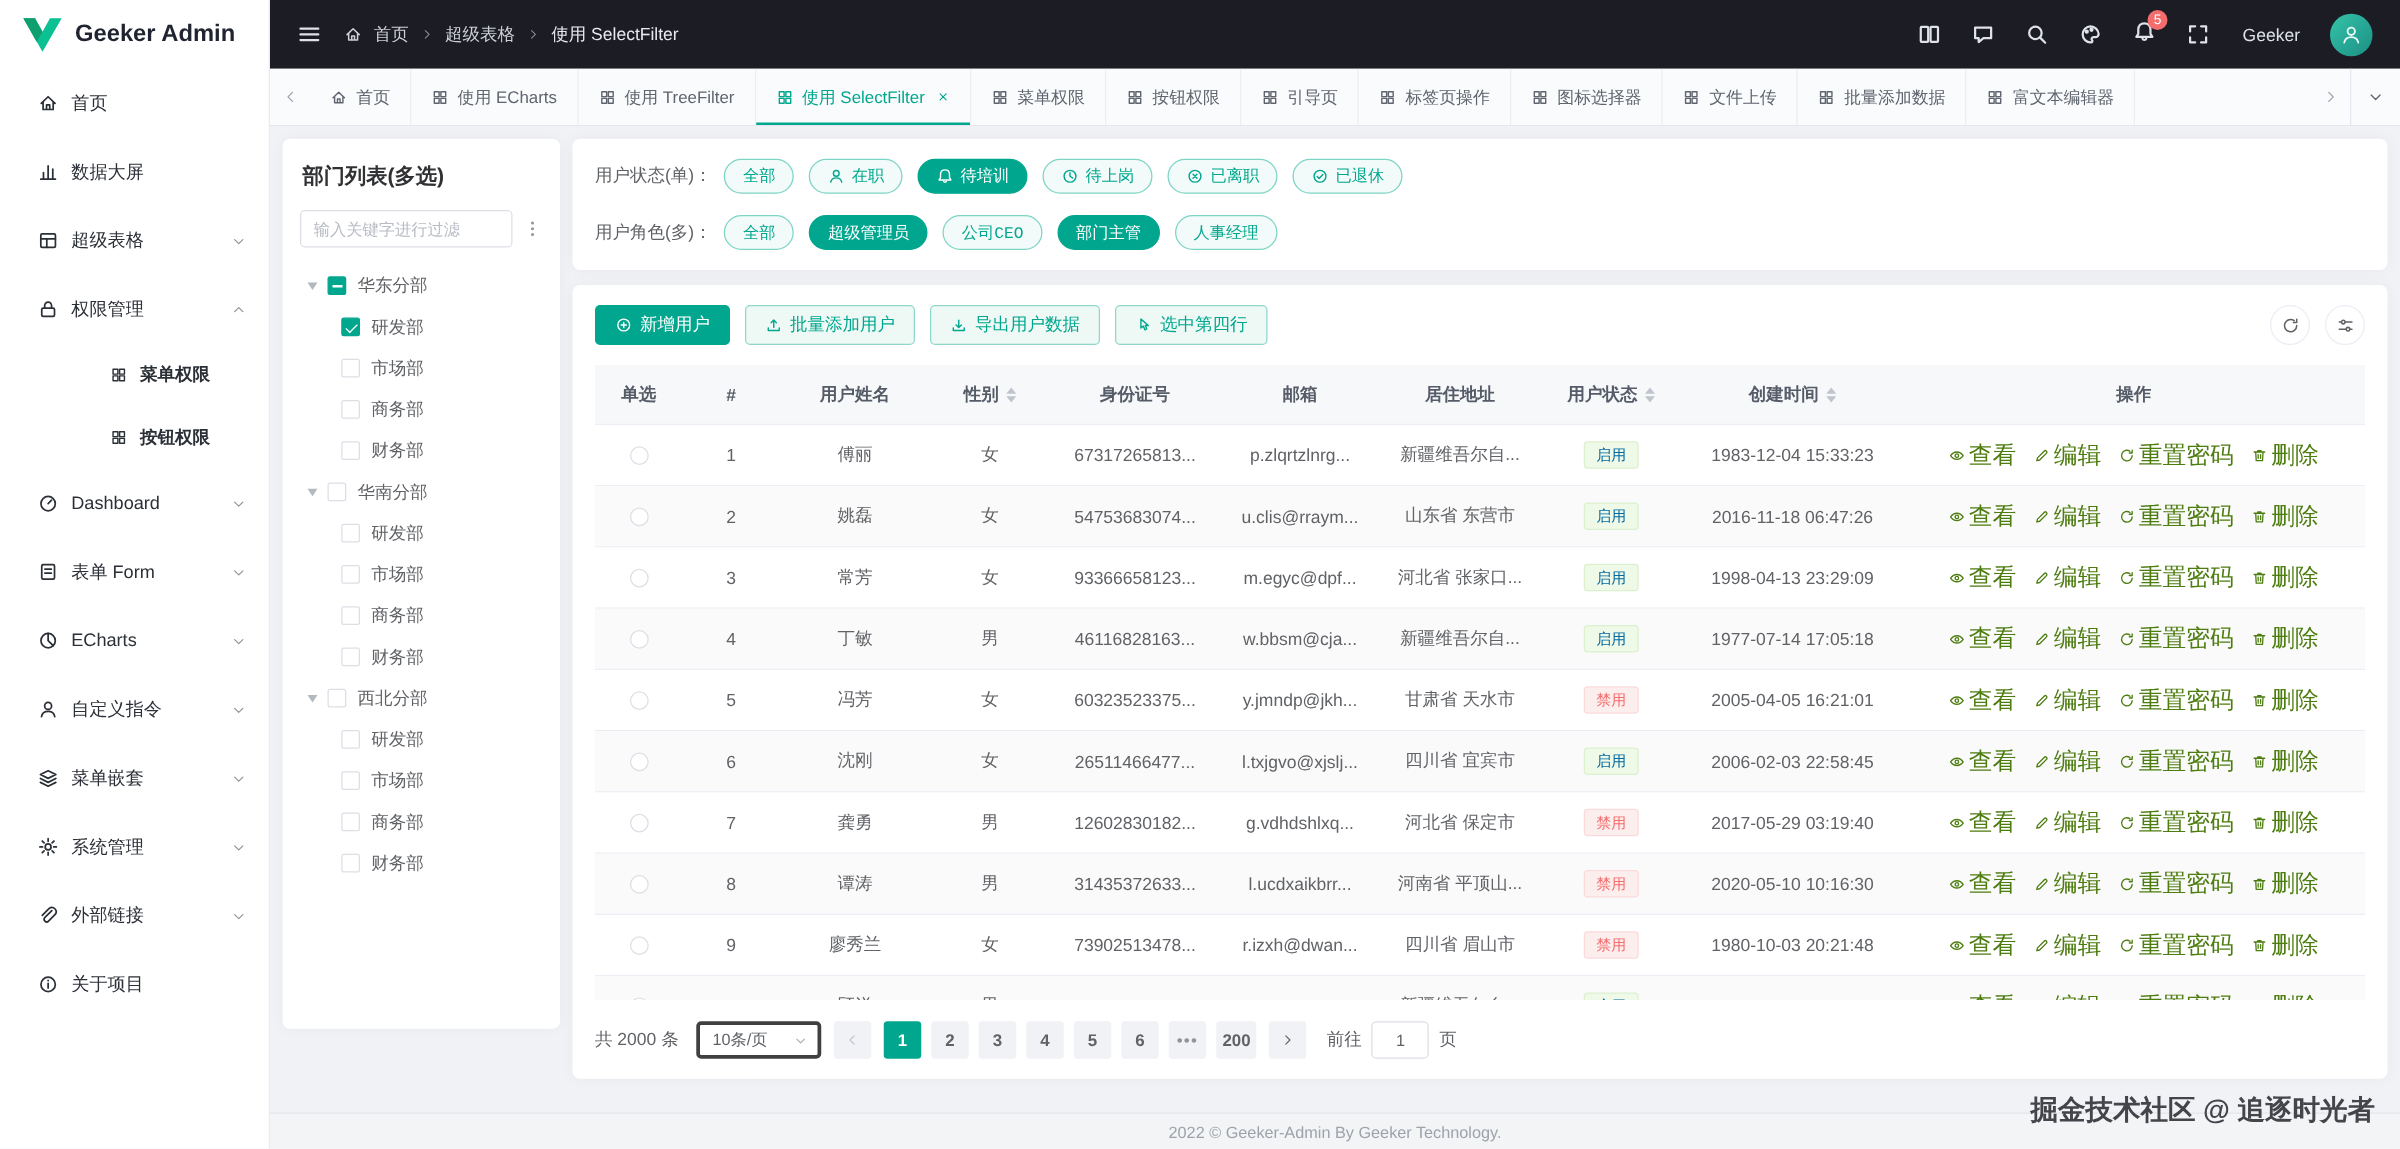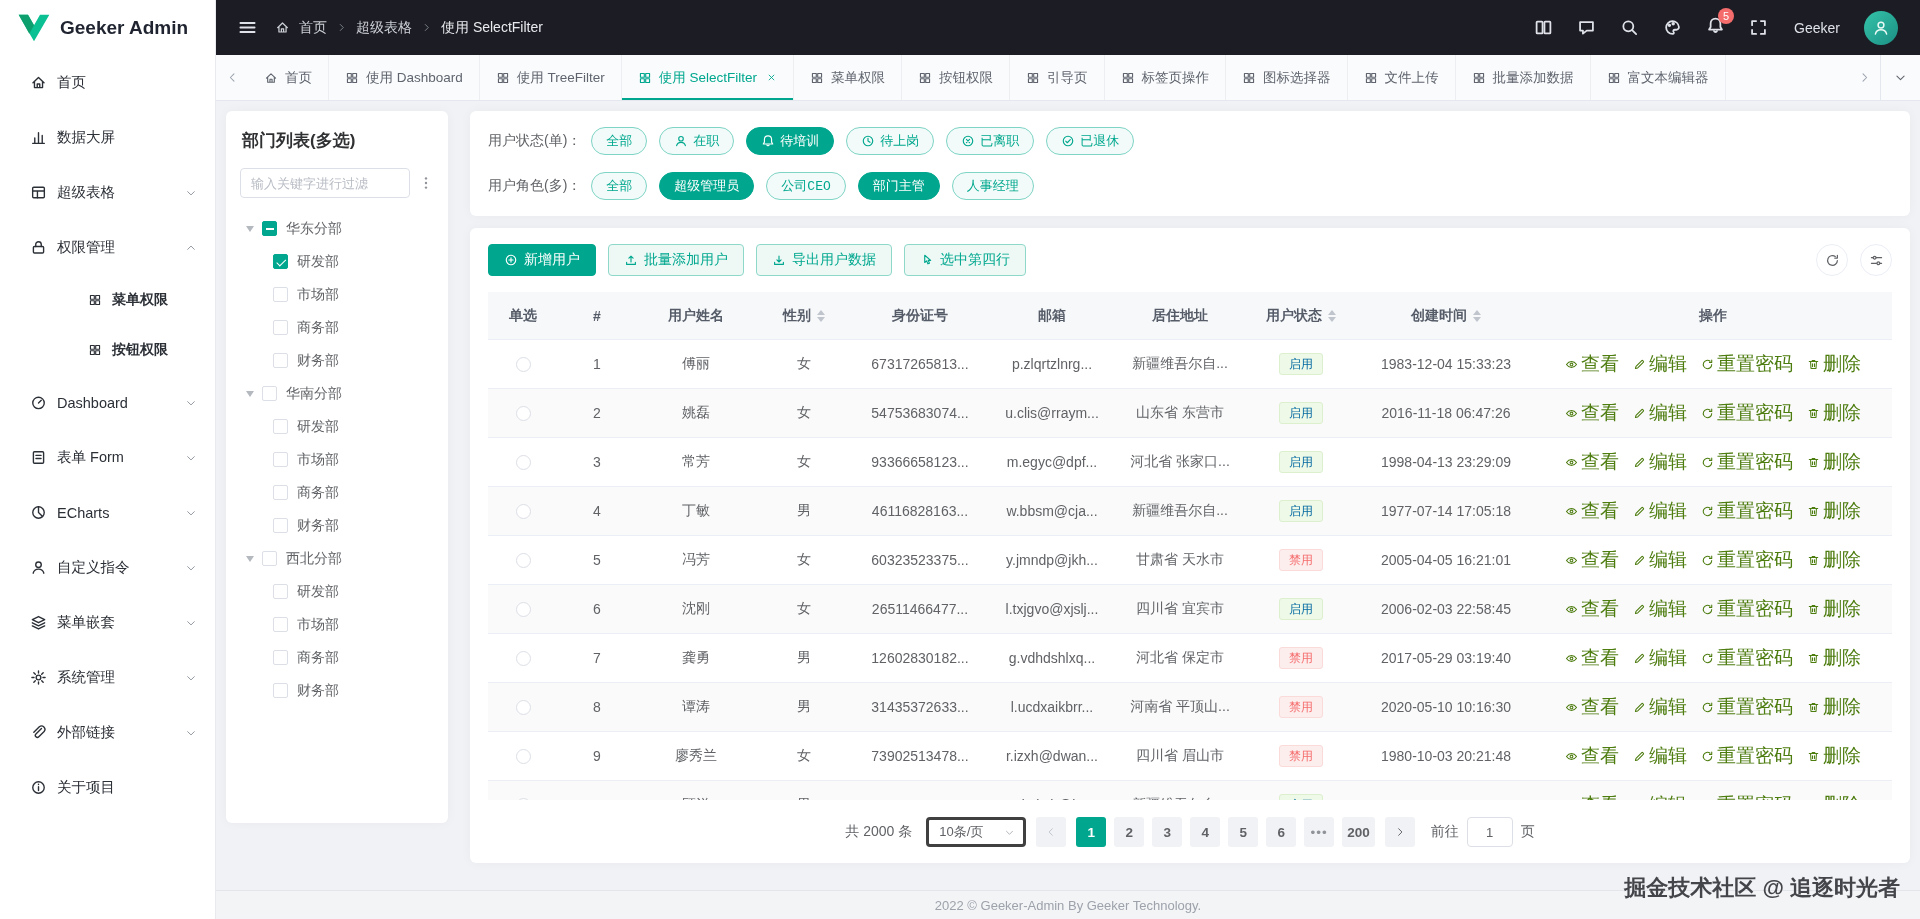--- a/index.html
+++ b/index.html
@@ -45,21 +45,21 @@
   .tabs{flex:1;display:flex;overflow:hidden}
   .tab{display:flex;align-items:center;gap:7px;padding:0 16px;font-size:13.5px;color:#5f646e;cursor:pointer;border-right:1px solid #eceef1;white-space:nowrap;position:relative}
   .tab-ic{width:14px;height:14px}
   .tab.on{color:#00a78e}
   .tab.on::after{content:"";position:absolute;left:0;right:0;bottom:0;height:2px;background:#00a78e}
   .tab-x{width:11px;height:11px;margin-left:2px}
   .tab-more{width:40px;display:flex;align-items:center;justify-content:center;border-left:1px solid #e4e7ed;color:#5f646e;cursor:pointer}
   .tab-more .ic{width:13px;height:13px}
 
   
-  .content{flex:1;display:flex;align-items:flex-start;padding:10px;gap:22px;min-height:0}
+  .content{flex:1;display:flex;align-items:flex-start;padding:10px;gap:10px;min-height:0}
   .card{background:#fff;border-radius:6px;box-shadow:0 0 12px rgba(0,0,0,.04)}
 
   
   .dept-panel{width:222px;height:712px;flex-shrink:0;padding:16px 14px;overflow:hidden}
   .dept-title{font-size:17px;font-weight:700;color:#303133;margin:2px 2px 16px}
   .dept-search{display:flex;align-items:center;gap:8px;margin-bottom:14px}
   .dept-search input{flex:1;height:30px;border:1px solid #dcdfe6;border-radius:4px;padding:0 10px;font-size:13px;color:#606266;outline:none;min-width:0}
   .dept-search input::placeholder{color:#b8bcc4}
   .drag-dots{width:16px;height:18px;color:#909399;cursor:pointer;flex-shrink:0}
   .tnode{display:flex;align-items:center;height:33px;padding-left:6px;cursor:pointer}
@@ -107,21 +107,21 @@
   .s-up{border-bottom:5px solid #c0c4cc}
   .s-down{border-top:5px solid #c0c4cc}
   .tag{height:22px;padding:0 9px;border-radius:3px;font-size:12px;display:inline-flex;align-items:center}
   .tag.ok{background:#eef9e8;color:#0369a1;border:1px solid #dcf0cd}
   .tag.off{background:#fdeeee;color:#f56c6c;border:1px solid #fbdada}
   .acts{gap:14px}
   .alink{display:inline-flex;align-items:center;gap:3px;color:#4d7c0f;font-size:19px;cursor:pointer}
   .a-ic{width:13px;height:13px}
 
   
-  .pagination{margin-top:14px;display:flex;align-items:center;justify-content:center;gap:10px;flex-shrink:0}
+  .pagination{margin-top:14px;display:flex;align-items:center;justify-content:flex-start;gap:10px;flex-shrink:0}
   .pg-total{font-size:14px;color:#606266;margin-right:4px}
   .pg-size{width:100px;height:30px;border:3px solid #404040;border-radius:4px;background:#fff;display:flex;align-items:center;justify-content:space-between;padding:0 8px 0 10px;font-size:13px;color:#606266;cursor:pointer}
   .pg-caret{width:11px;height:11px;color:#a8abb2}
   .pbtn{min-width:30px;height:30px;border:none;border-radius:3px;background:#f0f2f5;color:#606266;font-size:13.5px;font-weight:700;display:flex;align-items:center;justify-content:center;cursor:pointer;padding:0 5px;font-family:inherit}
   .pbtn.on{background:#00a78e;color:#fff}
   .pbtn.dots{letter-spacing:1px;color:#909399;font-weight:400}
   .pg-nav{color:#606266}
   .pg-nav .ic{width:12px;height:12px}
   .pg-nav.disabled{color:#c0c4cc}
   .pages{display:flex;gap:8px}
@@ -417,21 +417,21 @@
             </span>
     <span>首页</span>
 
   </div>
           <div class="tab">
     <span class="ic tab-ic">
               <svg viewBox="0 0 16 16">
                 <path d="M2.8 2.8h4.4v4.4H2.8zM8.8 2.8h4.4v4.4H8.8zM2.8 8.8h4.4v4.4H2.8zM8.8 8.8h4.4v4.4H8.8z"></path>
               </svg>
             </span>
-    <span>使用 Dashboard</span>
+    <span>使用 ECharts</span>
 
   </div>
           <div class="tab">
     <span class="ic tab-ic">
               <svg viewBox="0 0 16 16">
                 <path d="M2.8 2.8h4.4v4.4H2.8zM8.8 2.8h4.4v4.4H8.8zM2.8 8.8h4.4v4.4H2.8zM8.8 8.8h4.4v4.4H8.8z"></path>
               </svg>
             </span>
     <span>使用 TreeFilter</span>
 

